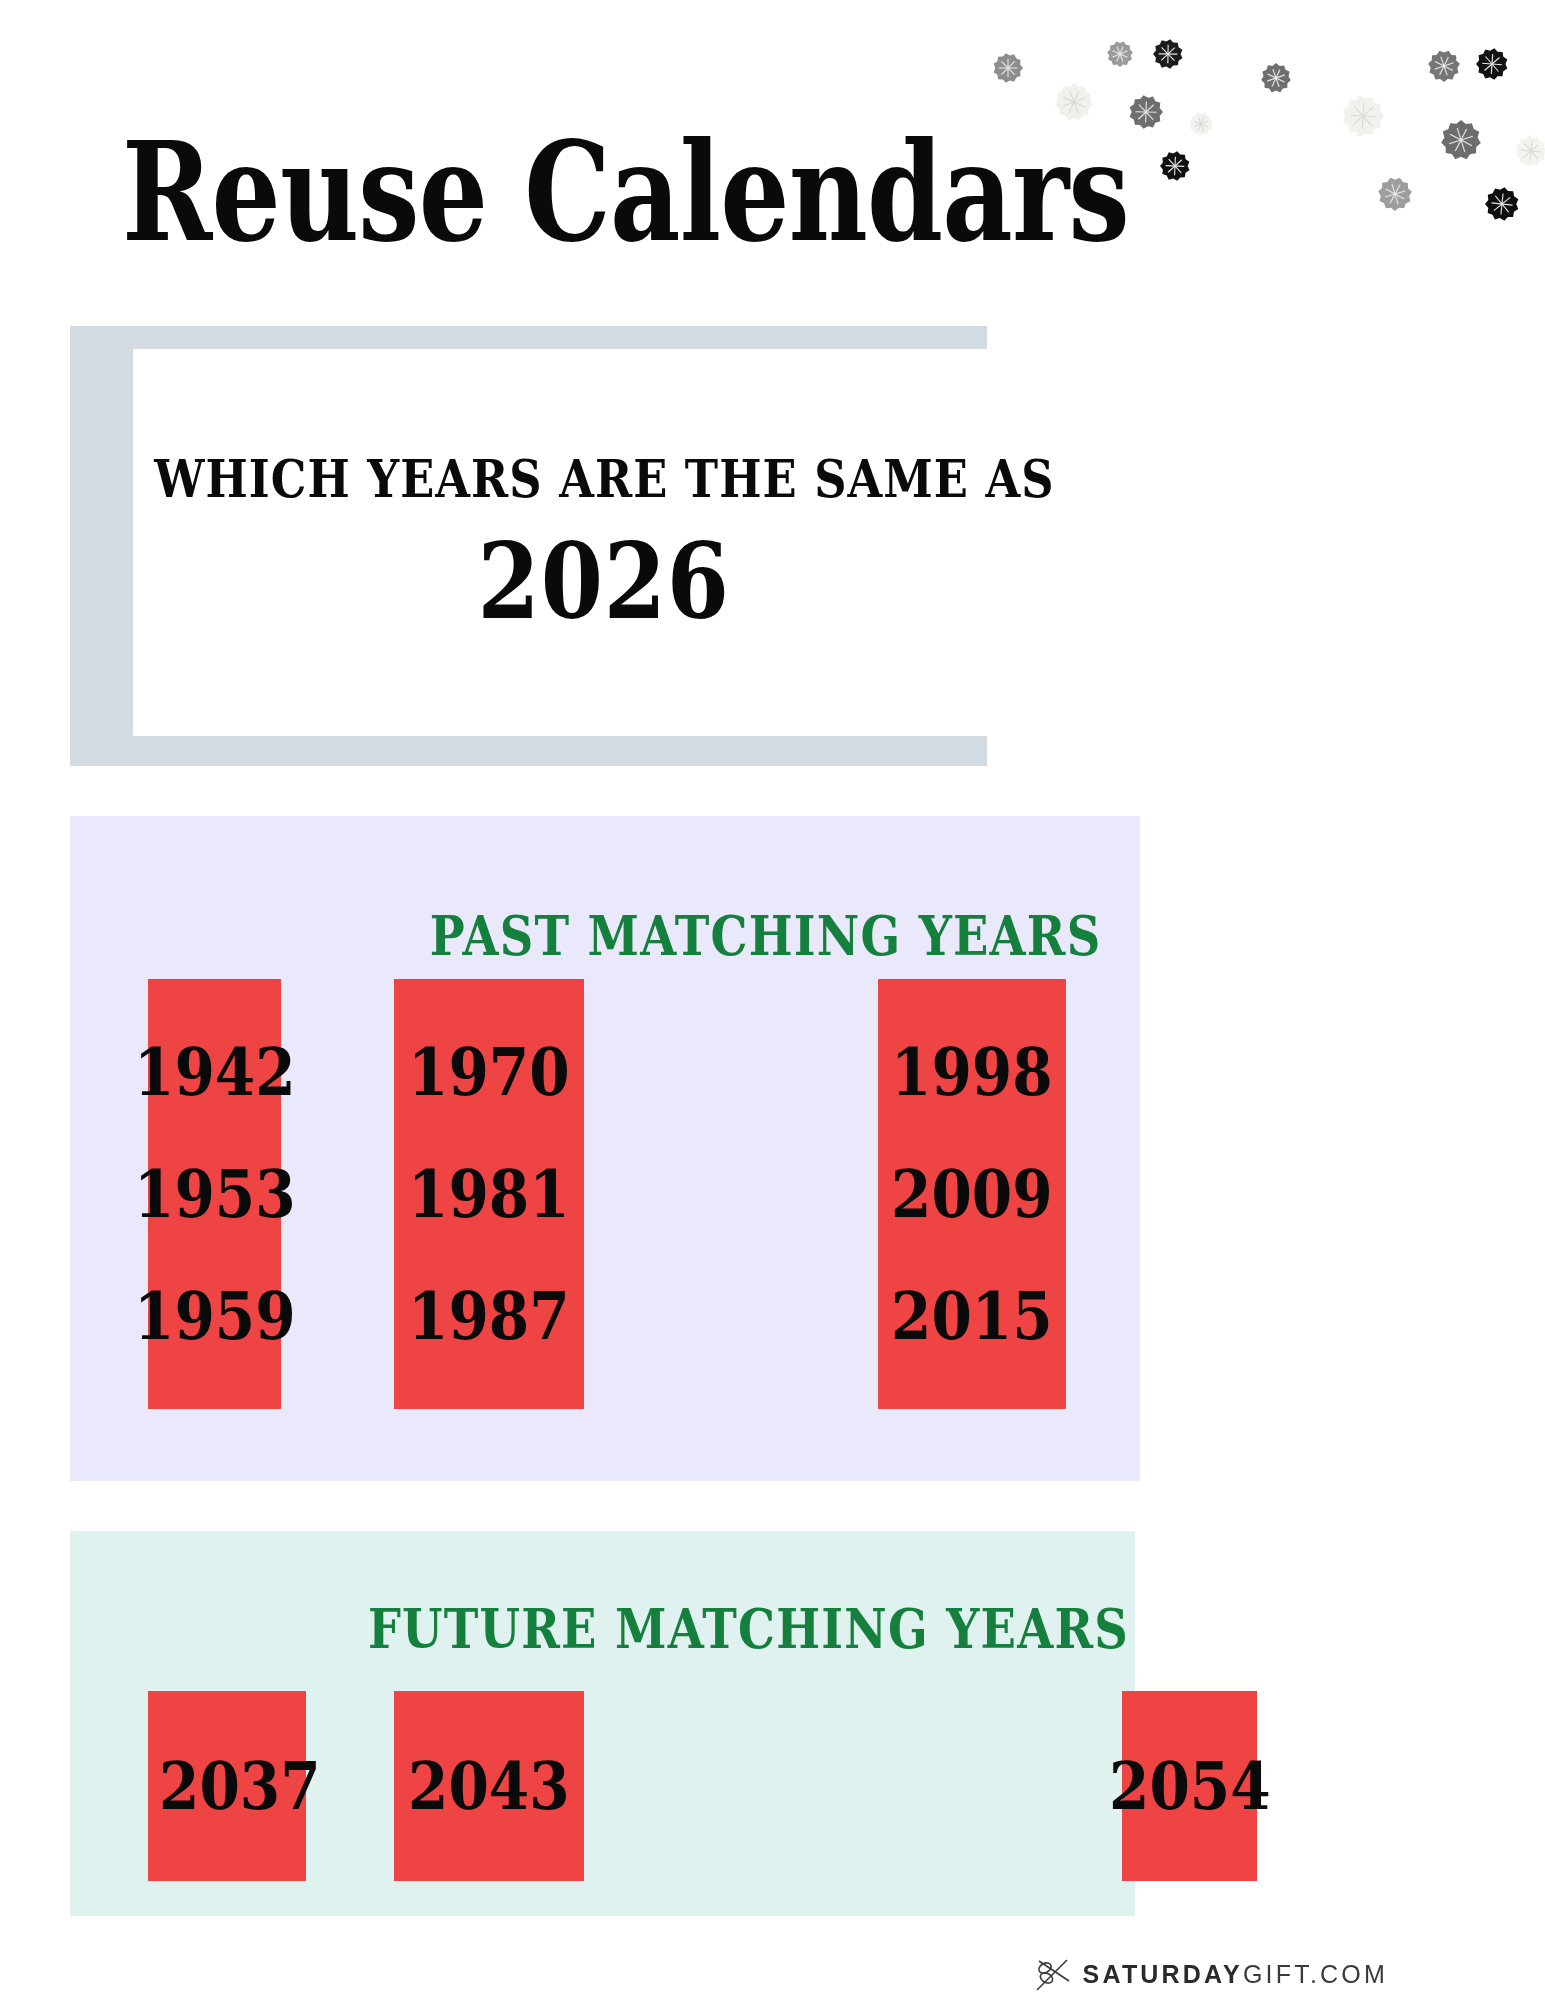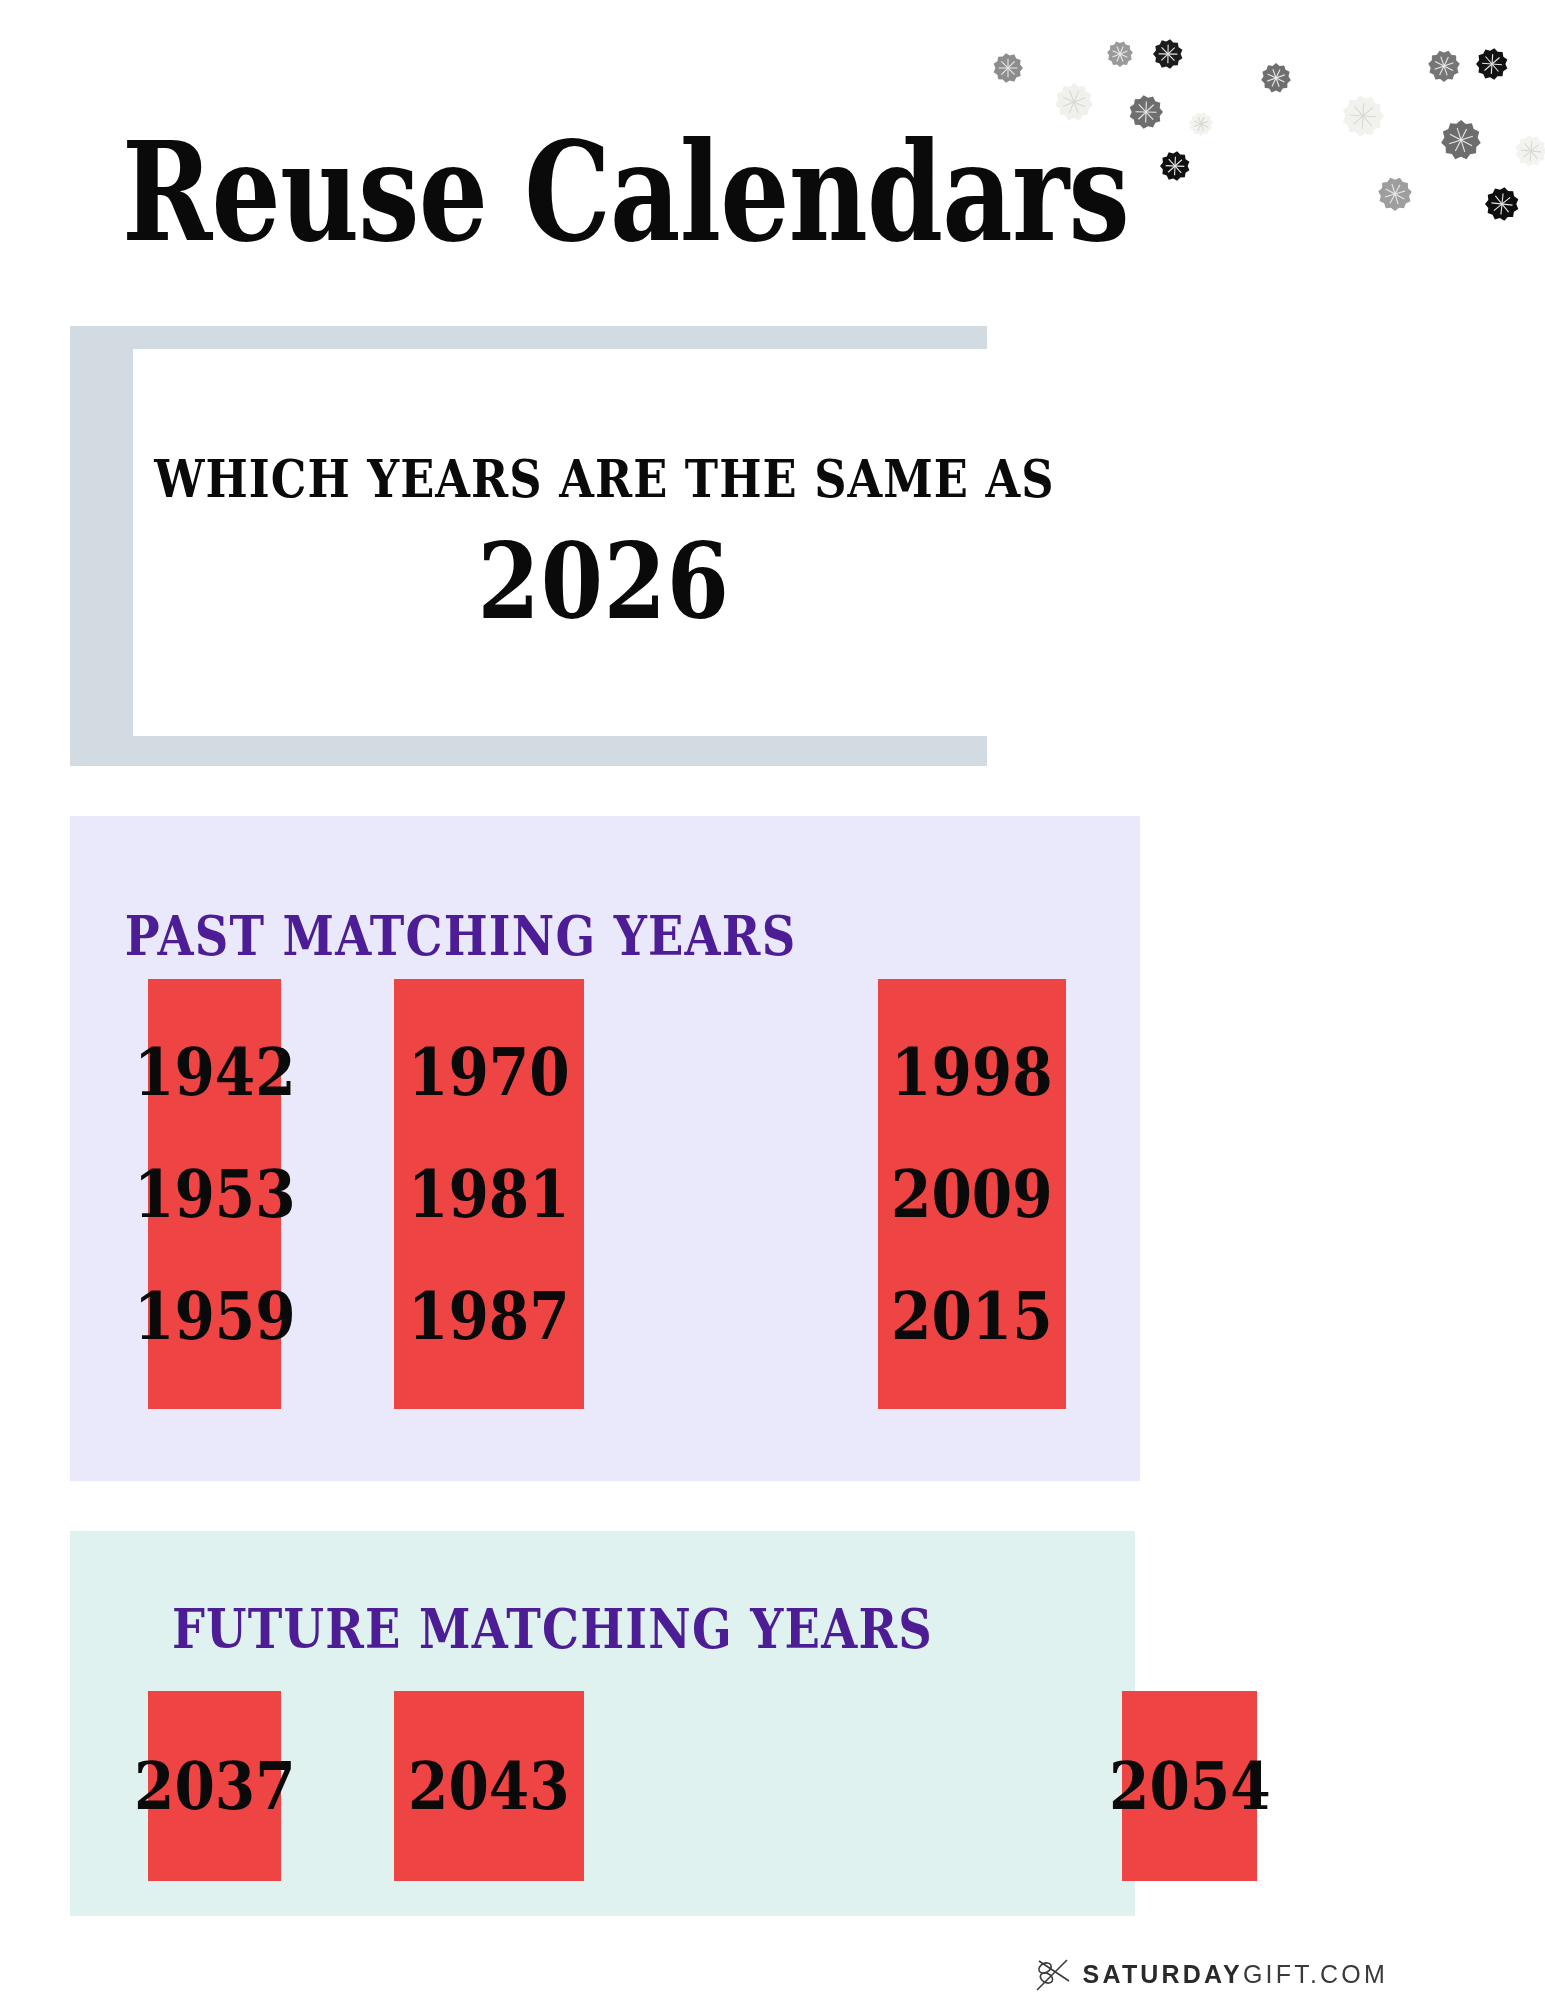--- a/index.html
+++ b/index.html
@@ -62,27 +62,27 @@
     line-height:1.05;
     margin-top:12px;
   }
 
   
   .panel{position:absolute;}
   .panel-past{left:70px;top:780px;width:1070px;height:665px;background:#eae8fb;}
   .panel-future{left:70px;top:1495px;width:1065px;height:385px;background:#e0f2f0;}
 
   .panel-heading{
-    position:absolute;left:0;width:100%;
-    text-align:left;
+    position:absolute;left:16px;width:100%;
+    text-align:right;
     font-family:"DejaVu Serif", serif;
     font-weight:700;
     font-size:54px;
     letter-spacing:1.4px;
-    color:#4c1d95;
+    color:#15803d;
     white-space:nowrap;
   }
   .panel-past .panel-heading{top:88px;}
   .panel-future .panel-heading{top:66px;padding-left:40px;}
   .panel-heading span{display:inline-block;transform:scaleX(0.86);}
 
   
   .year-row{position:absolute;left:0;width:100%;}
   .panel-past .year-row{top:163px;height:430px;}
   .panel-future .year-row{top:160px;height:190px;}
@@ -97,21 +97,21 @@
   .panel-past .yb-0{left:78px;}
   .panel-past .yb-1{left:323px;}
   .panel-past .yb-2{left:1052px;}
 
   
   .panel-past .yb-2{left:808px;width:188px;}
   .panel-past .yb-1{left:324px;width:190px;}
   .panel-past .yb-0{left:78px;width:133px;}
 
   .panel-future .year-box{top:0;width:133px;height:190px;}
-  .panel-future .fb-0{left:78px;}
+  .panel-future .fb-0{left:78px;padding-left:25px;}
   .panel-future .fb-1{left:324px;width:190px;}
   .panel-future .fb-2{left:1052px;width:135px;}
 
   .year-val{
     font-family:"DejaVu Serif", serif;
     font-weight:700;
     font-size:66px;
     letter-spacing:0px;
     color:#0a0a0a;
     line-height:1;

